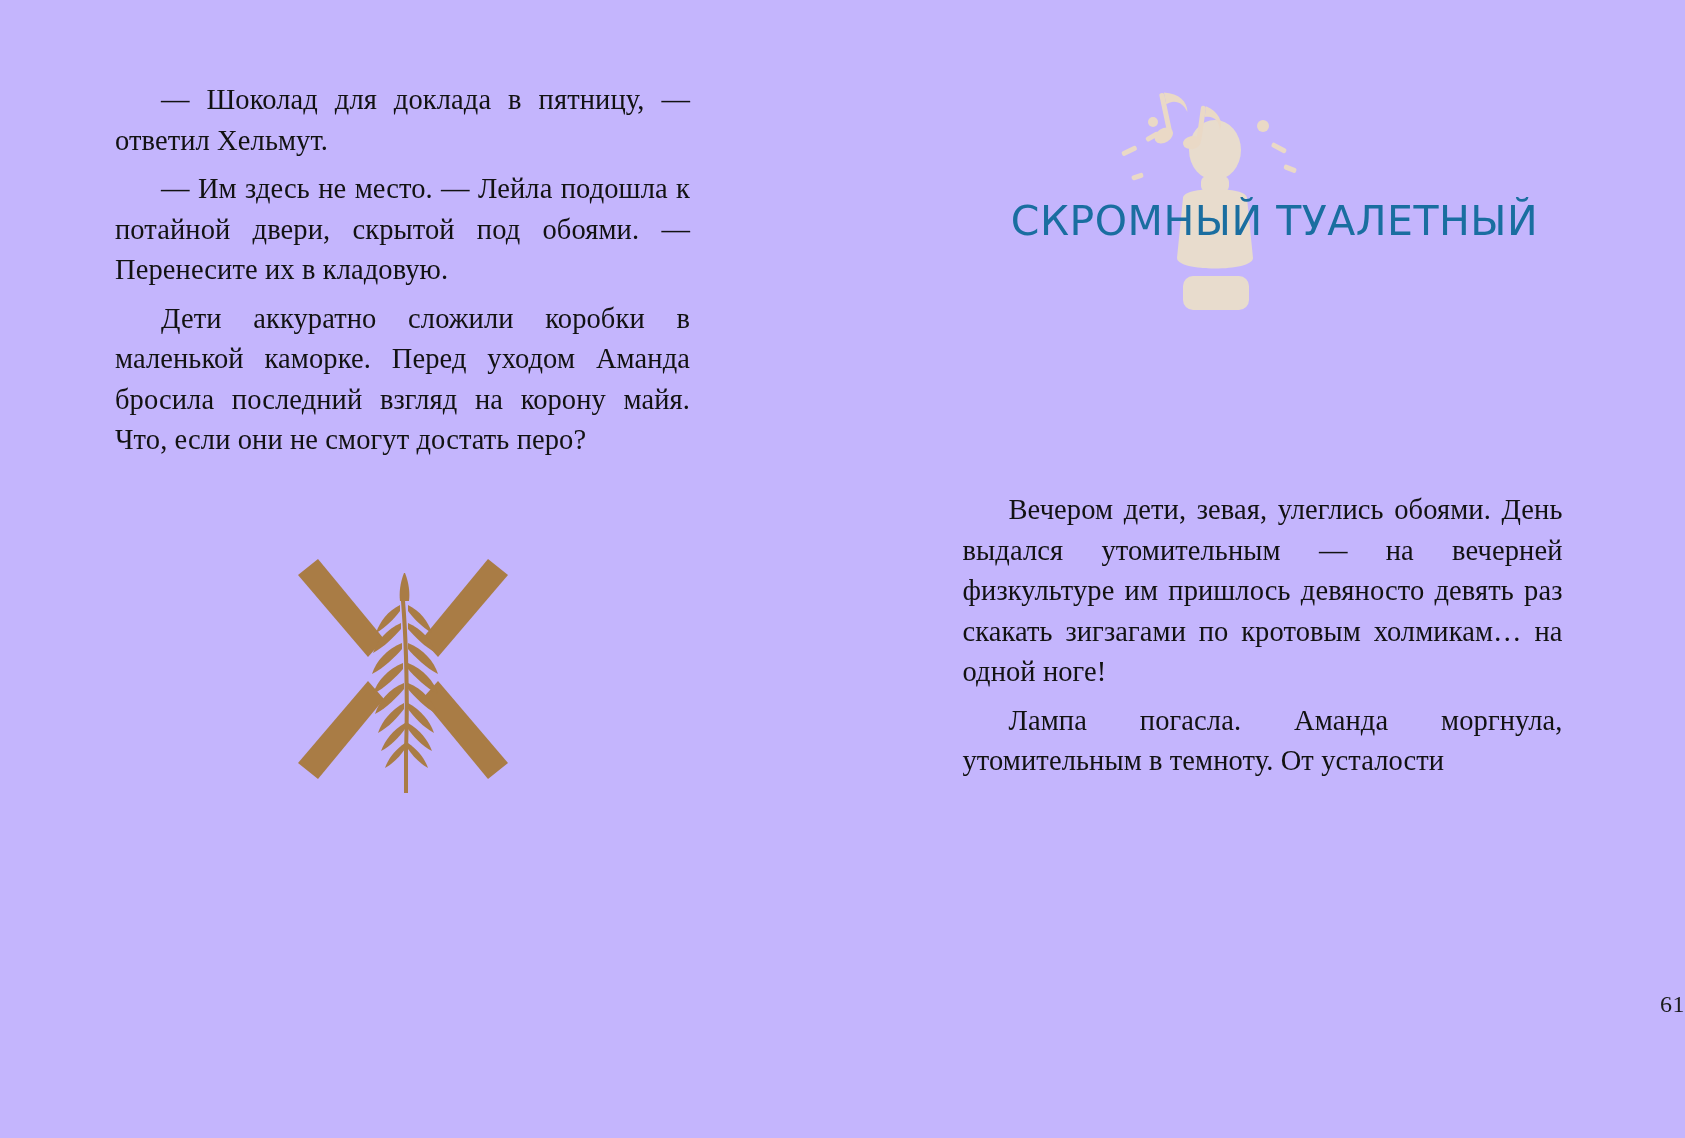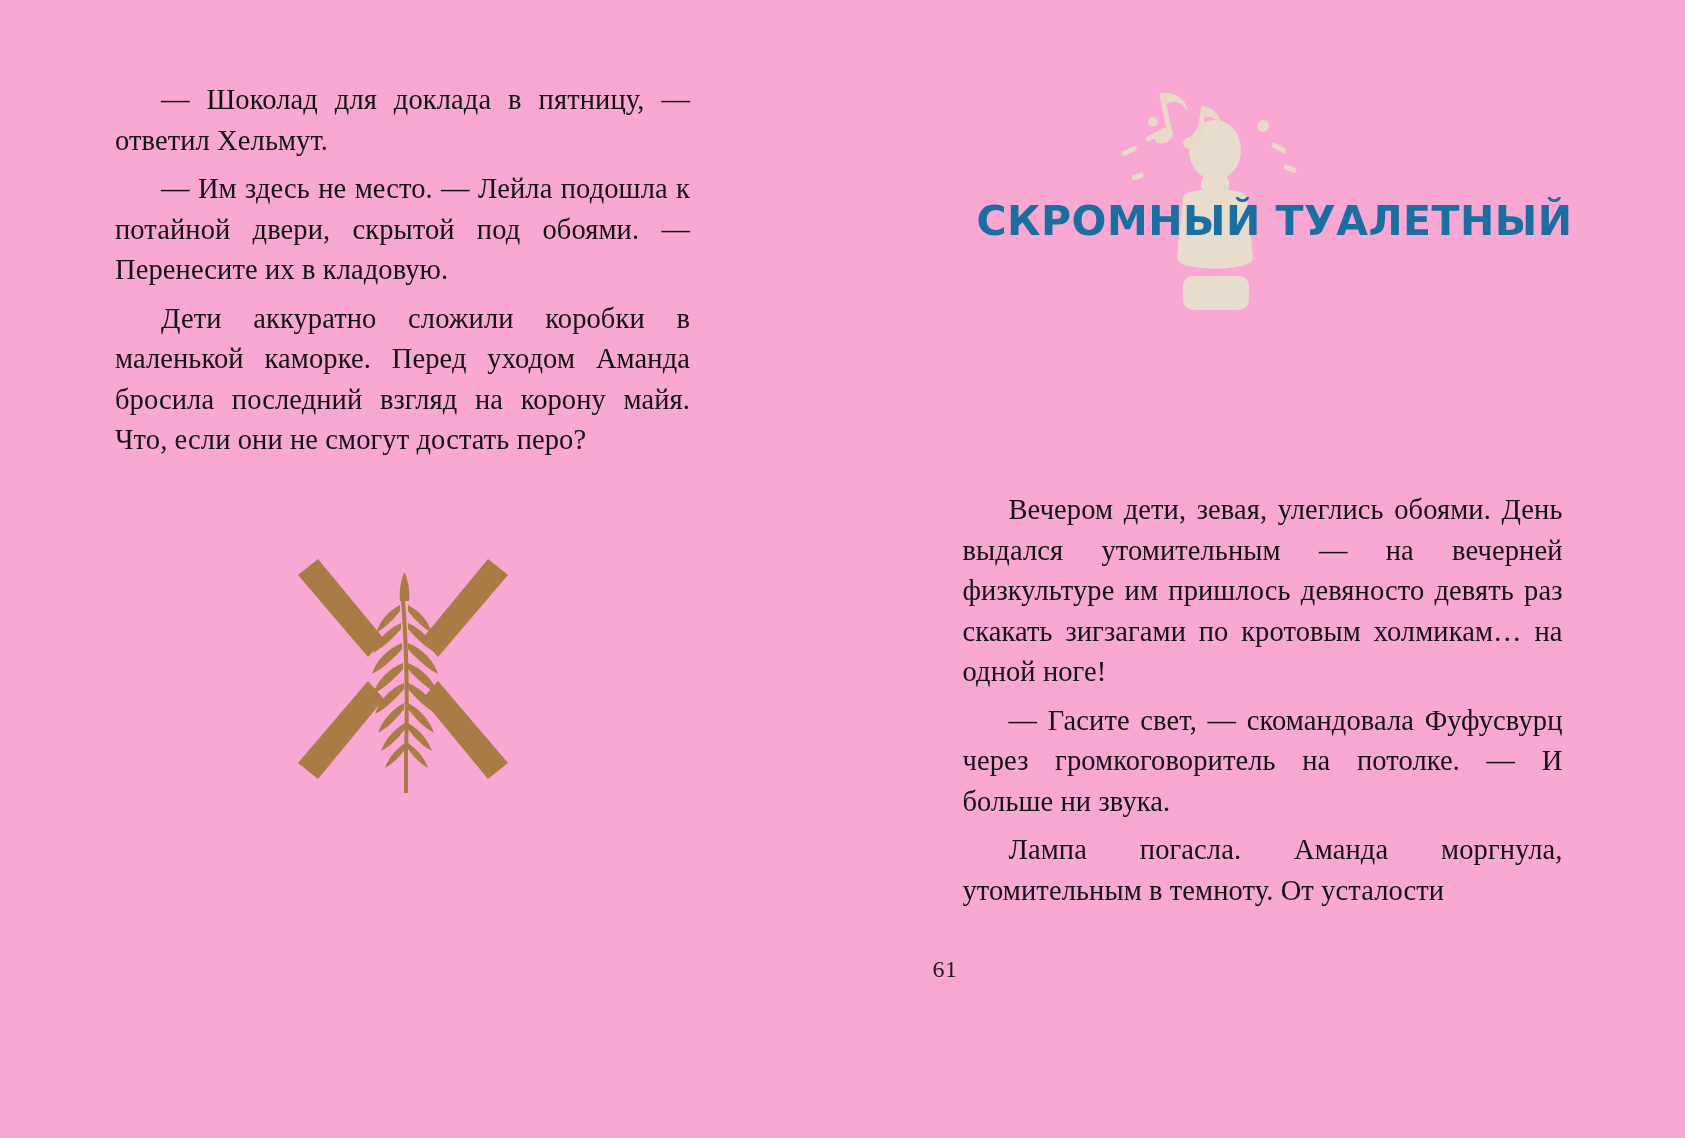--- a/index.html
+++ b/index.html
@@ -12,21 +12,21 @@
     width: 1685px;
     height: 1138px;
     overflow: hidden;
     font-family: "Liberation Serif", serif;
     color: #1a1a1a;
   }
   .spread {
     position: relative;
     width: 1685px;
     height: 1138px;
-    background: #f9a8d4;
+    background: #c4b5fd;
     display: flex;
   }
   .page {
     position: relative;
     width: 50%;
     height: 100%;
     box-sizing: border-box;
   }
   .page-left {
     padding: 80px 110px 0 115px;
@@ -78,21 +78,21 @@
     width: 250px;
     height: 250px;
     opacity: 1;
   }
   .chapter-title {
     position: absolute;
     left: 0;
     top: 110px;
     width: 640px;
     font-family: "DejaVu Sans", sans-serif;
-    font-weight: 700;
+    font-weight: 400;
     font-size: 41px;
     line-height: 62px;
     letter-spacing: 0.5px;
     color: #1a6ea0;
     text-align: center;
     text-transform: uppercase;
   }
   .chapter-line2 {
     display: block;
   }
@@ -100,22 +100,22 @@
   .right-body {
     margin-top: 110px;
     width: 600px;
   }
 
   
   .folio {
     position: absolute;
     left: 0;
     right: 0;
-    bottom: 155px;
-    text-align: left;
+    bottom: 120px;
+    text-align: right;
     font-family: "Liberation Serif", serif;
     font-size: 24px;
     color: #1b1b1b;
     letter-spacing: 0.5px;
     margin-top: 36px;
   }
   .folio-inner {
     margin-left: 90px;
   }
 </style>
@@ -208,21 +208,20 @@
         </g>
       </svg>
 
       <div class="chapter-title">
         <span>Скромный туалетный</span>
       </div>
     </div>
 
     <div class="right-body">
       <p class="para">Вечером дети, зевая, улеглись обоями. День выдался утомительным — на вечерней физкультуре им пришлось девяносто девять раз скакать зигзагами по кротовым холмикам… на одной ноге!</p>
-      <p class="para">— Гасите свет, — скомандовала Фуфусвурц через громкоговоритель на потолке. — И больше ни звука.</p>
       <p class="para">Лампа погасла. Аманда моргнула, утомительным в темноту. От усталости</p>
     </div>
 
     <div class="folio">
       <span class="folio-inner">61</span>
     </div>
   </div>
 
 </div>
 

